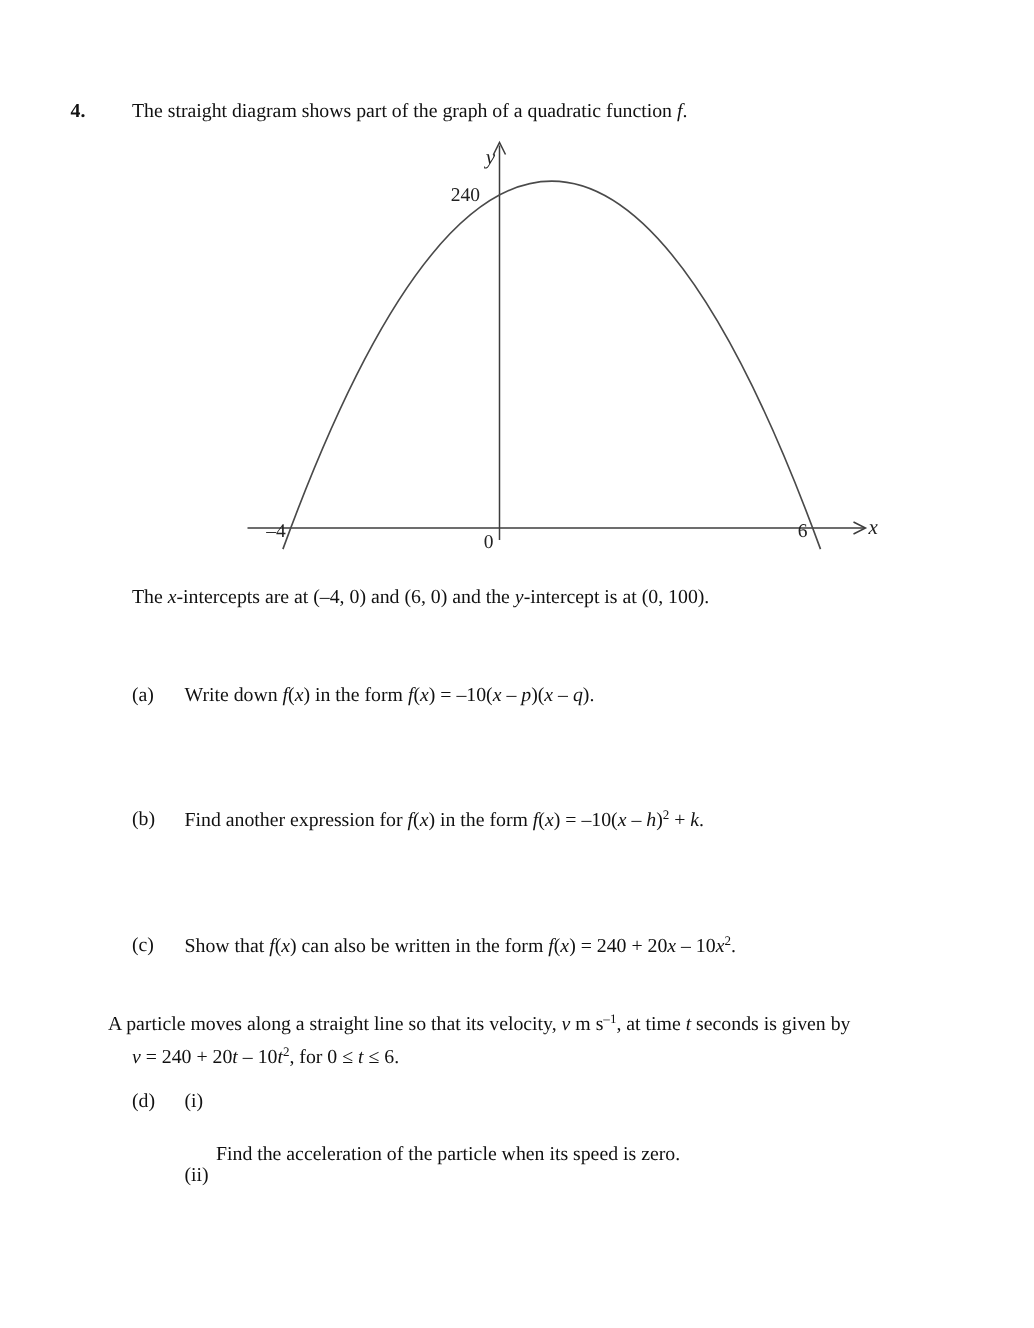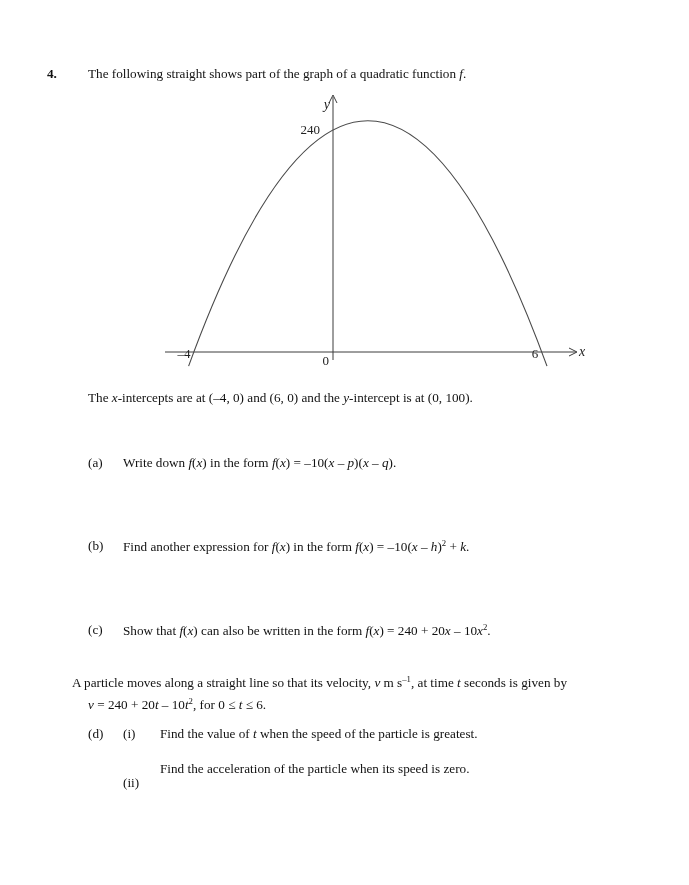--- a/index.html
+++ b/index.html
@@ -22,21 +22,21 @@
   .curve { stroke: #4a4a4a; stroke-width: 1.1; fill: none; }
   .axis-var { font-family: "Liberation Serif", serif; font-style: italic; font-size: 14px; fill: #222; }
   .tick-label { font-family: "Liberation Serif", serif; font-size: 13px; fill: #222; }
 </style>
 </head>
 <body>
 
 <div class="page">
 
   <div class="abs bold" style="left:47px; top:66px">4.</div>
-  <div class="abs" style="left:88px; top:66px"><span>The following straight shows part of the graph of a quadratic function </span><span class="seg-i">f</span><span>.</span></div>
+  <div class="abs" style="left:88px; top:66px"><span>The straight diagram shows part of the graph of a quadratic function </span><span class="seg-i">f</span><span>.</span></div>
 
   <svg class="graph" width="450" height="300" viewBox="0 0 450 300">
 
     <line class="axis-line" x1="183" y1="272" x2="183" y2="9"></line>
     <polyline class="axis-line" points="179,15 183,7 187,15"></polyline>
 
     <line class="axis-line" x1="15" y1="264" x2="426" y2="264"></line>
     <polyline class="axis-line" points="419,260 427,264 419,268"></polyline>
 
     <path class="curve" d="M 38.6 278.1 Q 217.8 -212.6 397 278.1"></path>
@@ -58,18 +58,17 @@
   <div class="abs" style="left:123px; top:538px"><span>Find another expression for </span><span class="seg-i">f</span><span>(</span><span class="seg-i">x</span><span>) in the form </span><span class="seg-i">f</span><span>(</span><span class="seg-i">x</span><span>) = –10(</span><span class="seg-i">x</span><span> – </span><span class="seg-i">h</span><span>)</span><span class="seg-sup">2</span><span> + </span><span class="seg-i">k</span><span>.</span></div>
 
   <div class="abs" style="left:88px; top:622px">(c)</div>
   <div class="abs" style="left:123px; top:622px"><span>Show that </span><span class="seg-i">f</span><span>(</span><span class="seg-i">x</span><span>) can also be written in the form </span><span class="seg-i">f</span><span>(</span><span class="seg-i">x</span><span>) = 240 + 20</span><span class="seg-i">x</span><span> – 10</span><span class="seg-i">x</span><span class="seg-sup">2</span><span>.</span></div>
 
   <div class="abs" style="left:72px; top:674px"><span>A particle moves along a straight line so that its velocity, </span><span class="seg-i">v</span><span> m s</span><span class="seg-sup">–1</span><span>, at time </span><span class="seg-i">t</span><span> seconds is given by</span></div>
   <div class="abs" style="left:88px; top:696px"><span class="seg-i">v</span><span> = 240 + 20</span><span class="seg-i">t</span><span> – 10</span><span class="seg-i">t</span><span class="seg-sup">2</span><span>, for 0 ≤ </span><span class="seg-i">t</span><span> ≤ 6.</span></div>
 
   <div class="abs" style="left:88px; top:726px">(d)</div>
   <div class="abs" style="left:123px; top:726px">(i)</div>
-  <div class="abs" style="left:160px; top:726px"><span>Find the value of </span><span class="seg-i">t</span><span> when the speed of the particle is greatest.</span></div>
 
   <div class="abs" style="left:123px; top:775px">(ii)</div>
-  <div class="abs" style="left:160px; top:761px"><span>Find the acceleration of the particle when its speed is zero.</span></div>
+  <div class="abs" style="left:144px; top:761px"><span>Find the acceleration of the particle when its speed is zero.</span></div>
 
 </div>
 
 </body></html>

